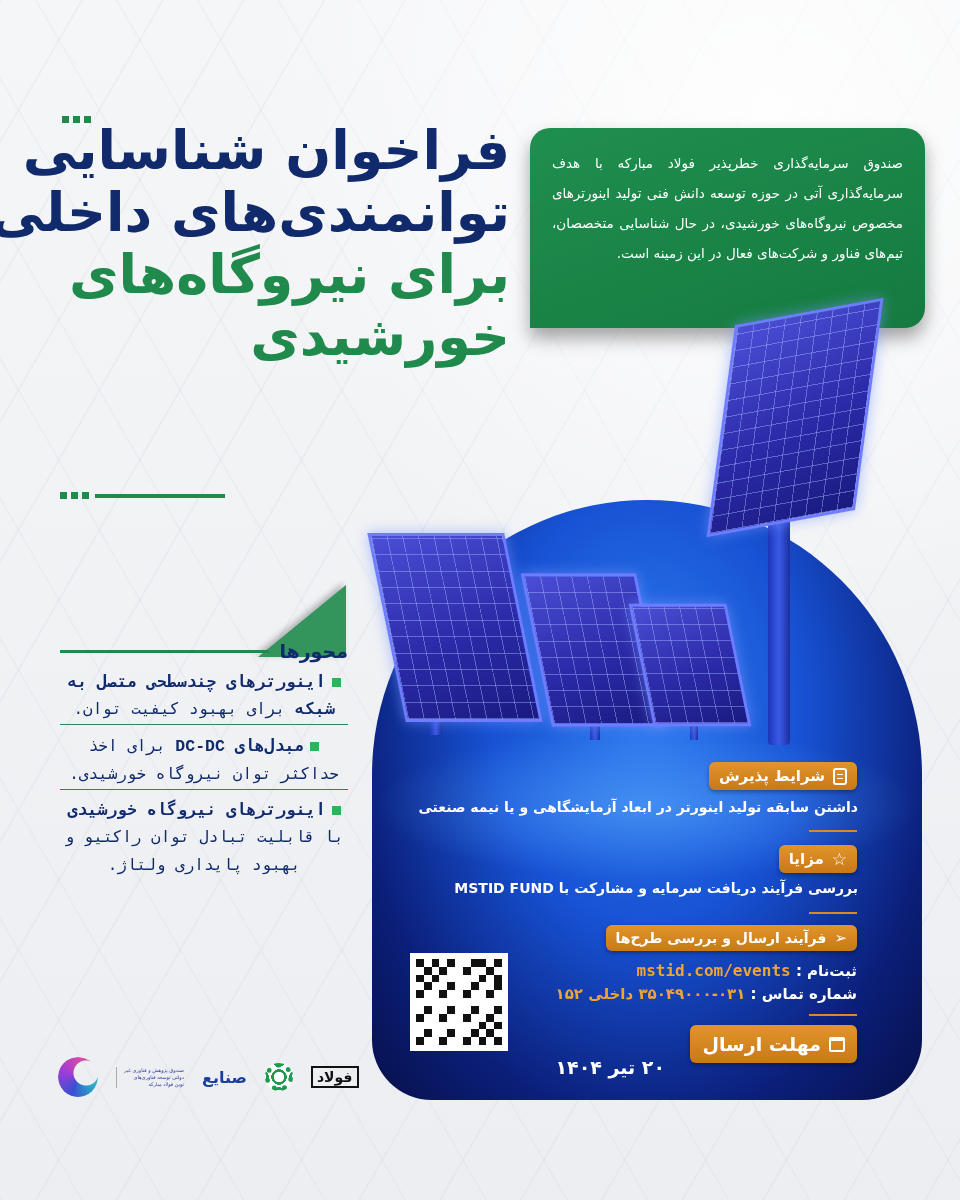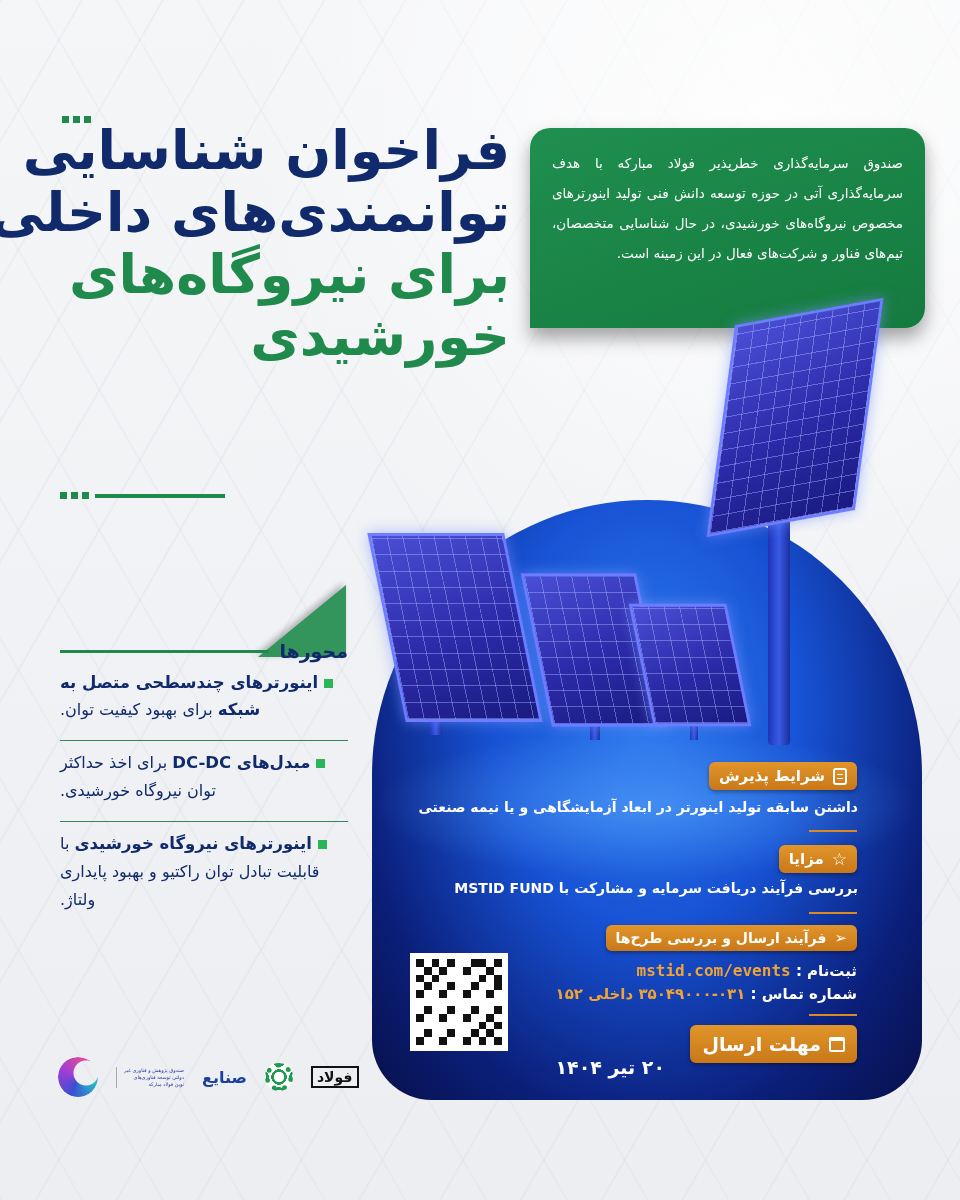--- a/index.html
+++ b/index.html
@@ -73,24 +73,24 @@
 
   .qr {
     position: absolute; left: 410px; top: 953px; width: 98px; height: 98px;
     background: #fff; padding: 6px;
   }
   .qr-grid { width: 100%; height: 100%; display: grid; grid-template-columns: repeat(11, 1fr); grid-template-rows: repeat(11, 1fr); }
   .qr-grid i { display: block; }
 
   .deadline-date { position: absolute; color: #fff; font-weight: bold; font-size: 19px; white-space: nowrap; }
 
-  .tracks { position: absolute; left: 60px; top: 640px; width: 288px; text-align: left; }
+  .tracks { position: absolute; left: 60px; top: 640px; width: 288px; text-align: center; }
   .tracks-title { font-weight: bold; font-size: 19px; color: var(--navy); display: flex; align-items: center; gap: 10px; }
   .tracks-title .line { flex: 1; height: 3px; background: var(--green); }
-  .track { border-bottom: 1px solid #2a8a55; padding: 8px 0 16px; }
+  .track { border-bottom: 1px solid #2a8a55; padding: 8px 0 0; font-family: Liberation Mono, monospace; }
   .track:last-child { border-bottom: none; }
   .track .bold { font-weight: bold; color: var(--navy); font-size: 16.5px; line-height: 26px; }
   .track .reg { color: var(--navy); font-size: 16px; line-height: 28px; }
   .bullet { display: inline-block; width: 9px; height: 9px; background: #2cb45a; margin-left: 6px; vertical-align: middle; }
   .corner-fold {
     position: absolute; left: 258px; top: 585px; width: 0; height: 0;
     border-left: 88px solid transparent; border-bottom: 72px solid var(--green);
     filter: drop-shadow(-3px -2px 3px rgba(0,0,0,0.3));
     transform: rotate(0deg); opacity: 0.9;
   }

